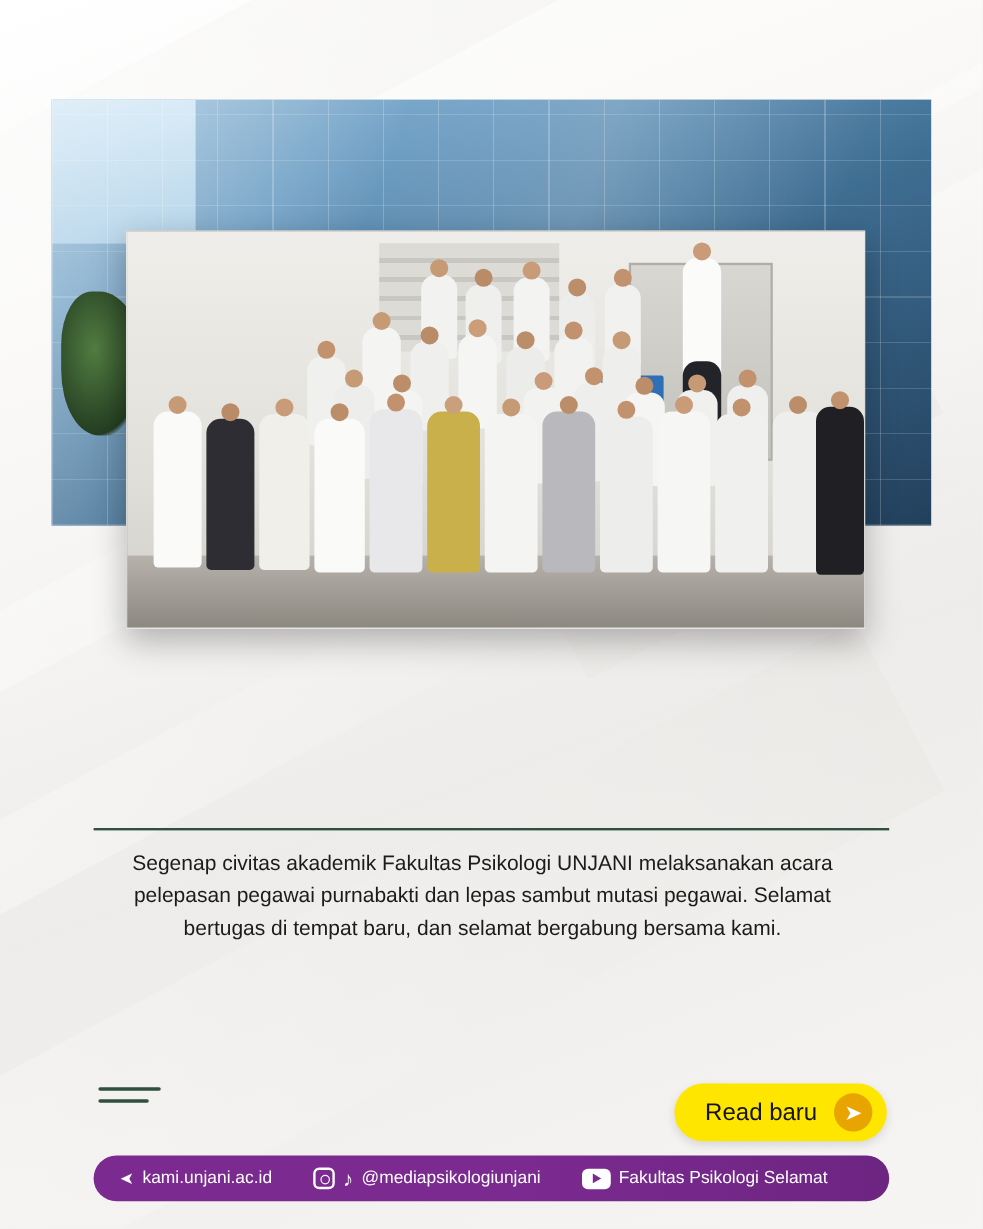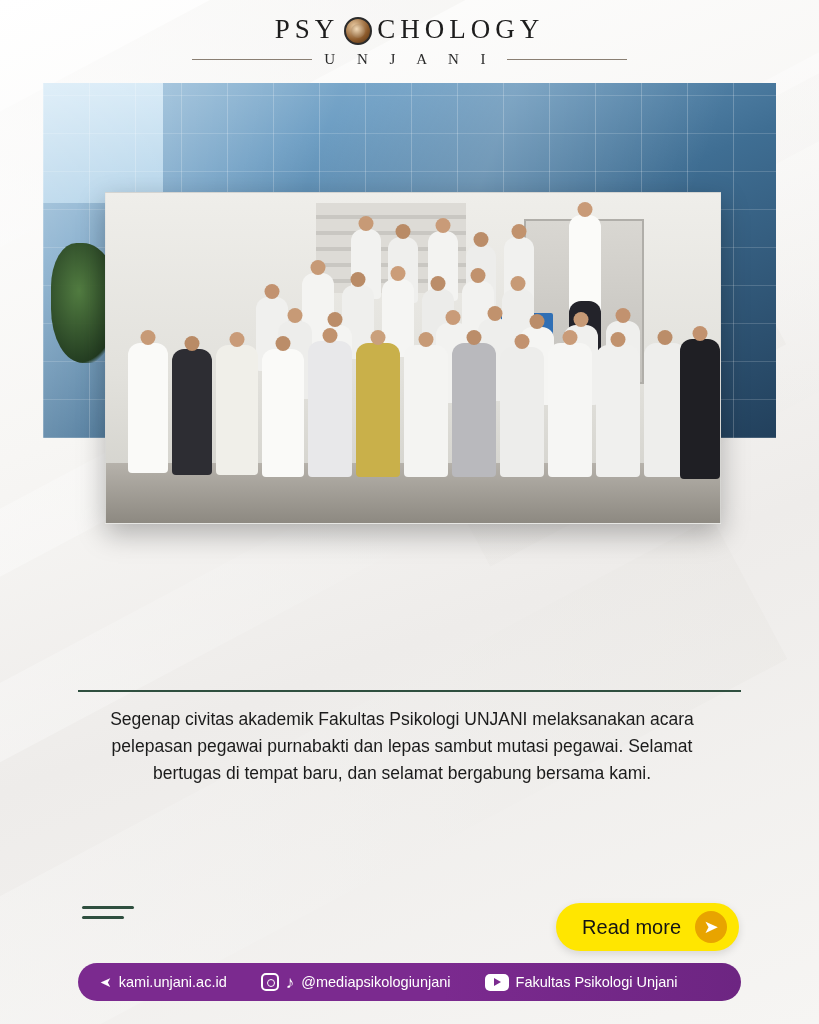--- a/index.html
+++ b/index.html
@@ -233,32 +233,20 @@
 <body>
 
 <div class="poster">
 
   <div class="band b1"></div>
   <div class="band b4"></div>
   <div class="band b5"></div>
   <div class="band b2"></div>
   <div class="band b3"></div>
 
-  <div class="logo-wrap">
-    <div class="logo-main">
-      <span class="logo-text">PSY</span>
-      <span class="logo-badge"></span>
-      <span class="logo-text">CHOLOGY</span>
-    </div>
-    <div class="logo-sub-row">
-      <span class="logo-rule"></span>
-      <span class="logo-sub">U N J A N I</span>
-      <span class="logo-rule"></span>
-    </div>
-  </div>
 
   <div class="photo-back">
     <div class="sky"></div>
     <div class="glass-grid"></div>
     <div class="glass-sheen"></div>
     <div class="plant"></div>
   </div>
 
   <div class="photo-front">
     <div class="room-wall"></div>
@@ -379,35 +367,35 @@
   <div class="divider"></div>
 
   <p class="body-text">Segenap civitas akademik Fakultas Psikologi UNJANI melaksanakan acara pelepasan pegawai purnabakti dan lepas sambut mutasi pegawai. Selamat bertugas di tempat baru, dan selamat bergabung bersama kami.</p>
 
   <div class="hamburger">
     <span></span>
     <span></span>
   </div>
 
   <div class="readmore">
-    <span class="label">Read more</span>
+    <span class="label">Read baru</span>
     <span class="arrow">➤</span>
   </div>
 
   <div class="footer">
     <span class="item">
       <span class="icon-cursor">➤</span>
       <span>kami.unjani.ac.id</span>
     </span>
     <span class="f-sep"></span>
     <span class="item">
       <span class="icon-sq"></span>
       <span class="icon-tiktok">♪</span>
       <span>@mediapsikologiunjani</span>
     </span>
     <span class="f-sep"></span>
     <span class="item">
       <span class="icon-yt"></span>
-      <span>Fakultas Psikologi Unjani</span>
+      <span>Fakultas Psikologi Selamat</span>
     </span>
   </div>
 
 </div>
 
 </body></html>

